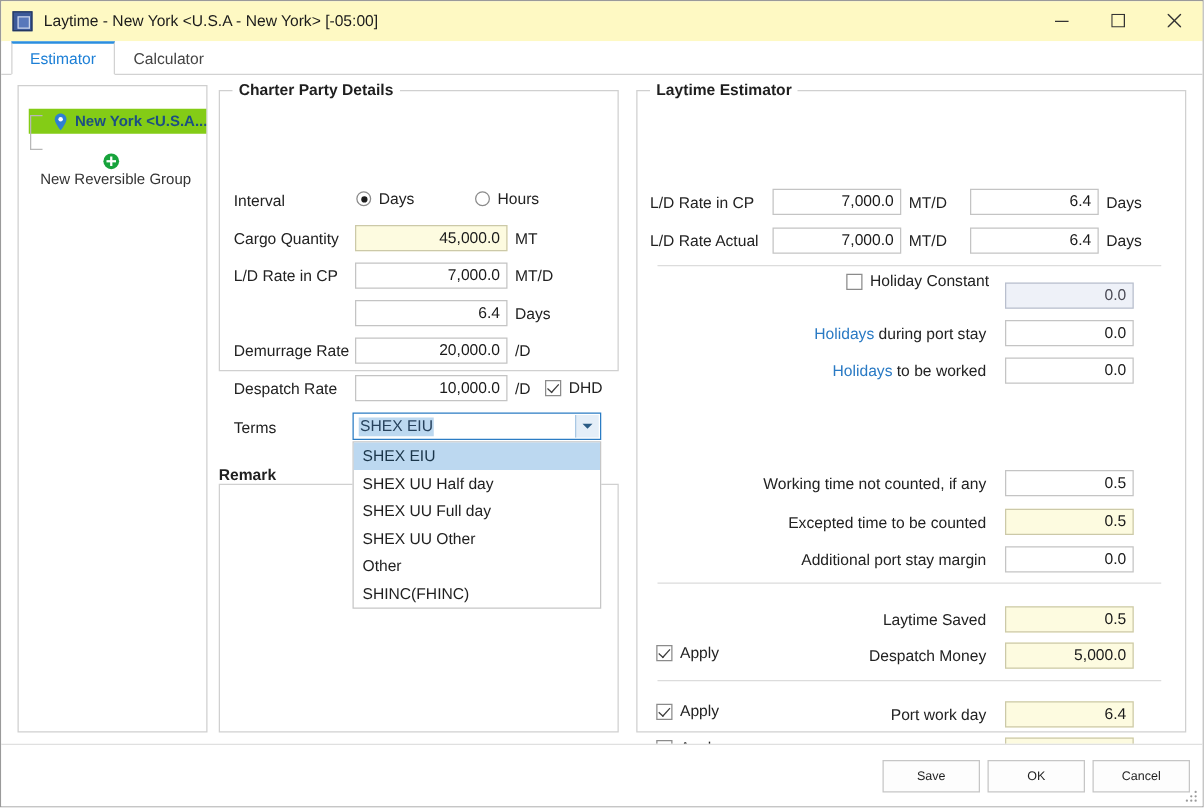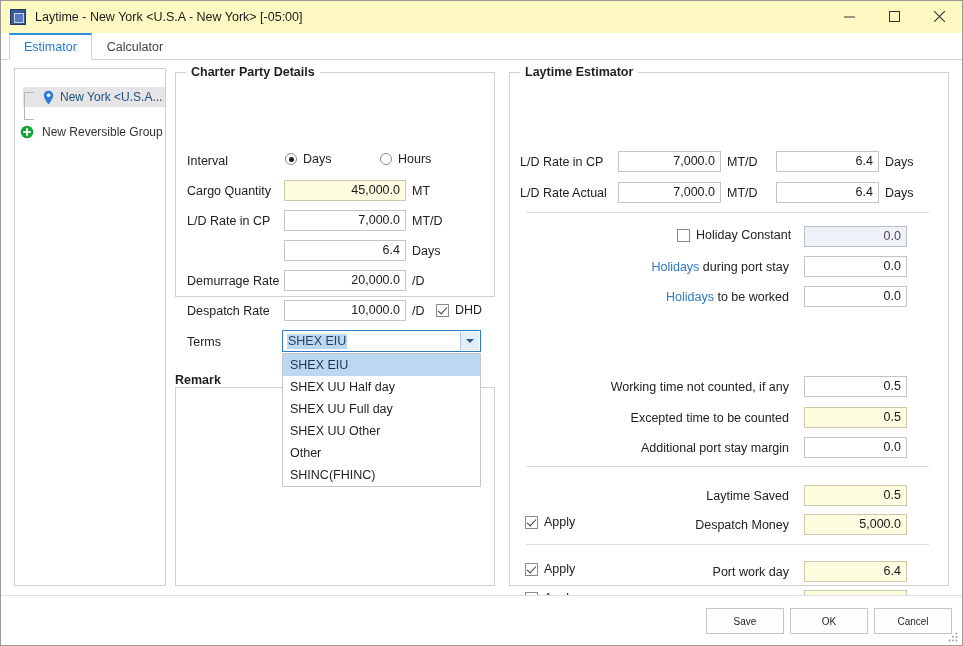--- a/index.html
+++ b/index.html
@@ -94,30 +94,30 @@
   .group-bracket {
     position: absolute; left: 9px; top: 5px;
     width: 10px; height: 28px;
     border: 1px solid #b8b8b8;
     border-right: none;
   }
   .tree-row {
     height: 20px; display: flex; align-items: center;
     padding-left: 19px;
   }
-  .tree-row.selected { background: #e5e5e5; }
+  .tree-row.selected { background: #84cc16; font-weight: bold; }
   .pin-icon { width: 13px; height: 15px; flex: none; margin-right: 5px; }
   .tree-label {
     font-size: 12px; color: #222; white-space: nowrap;
     overflow: hidden;
   }
   .tree-row.selected .tree-label { color: #1c4f82; }
   #new-group-row {
     display: flex; align-items: center;
-    height: 20px; margin-top: 15px; padding-left: 5px;
+    height: 20px; margin-top: 15px; padding-left: 5px; flex-direction: column;
   }
   .plus-icon { width: 14px; height: 14px; margin-right: 8px; flex: none; }
   #new-group-label { font-size: 12px; color: #333; }
 
   
   .groupbox {
     position: absolute;
     border: 1px solid #d0d0d0;
   }
   .gb-title {
@@ -374,21 +374,21 @@
     <div class="unit" style="left:884px; top:93px;">Days</div>
 
     <div class="lbl" style="left:519px; top:124px;">L/D Rate Actual</div>
     <div class="field" style="left:617px; top:122px; width:103px;">7,000.0</div>
     <div class="unit" style="left:726px; top:124px;">MT/D</div>
     <div class="field" style="left:775px; top:122px; width:103px;">6.4</div>
     <div class="unit" style="left:884px; top:124px;">Days</div>
 
     <div class="divider" style="left:525px; top:152px; width:403px;"></div>
 
-    <div class="cb-wrap" style="left:676px; top:168px;">
+    <div class="cb-wrap" style="left:676px; top:158px;">
       <span class="cbox"></span>
       <span class="cb-lbl">Holiday Constant</span>
     </div>
     <div class="field disabled" style="left:803px; top:166px; width:103px;">0.0</div>
 
     <div class="lbl right" style="left:600px; top:198px; width:188px;"><span class="lbl blue" style="position:static;">Holidays</span><span> during port stay</span></div>
     <div class="field" style="left:803px; top:196px; width:103px;">0.0</div>
 
     <div class="lbl right" style="left:600px; top:228px; width:188px;"><span class="lbl blue" style="position:static;">Holidays</span><span> to be worked</span></div>
     <div class="field" style="left:803px; top:226px; width:103px;">0.0</div>

